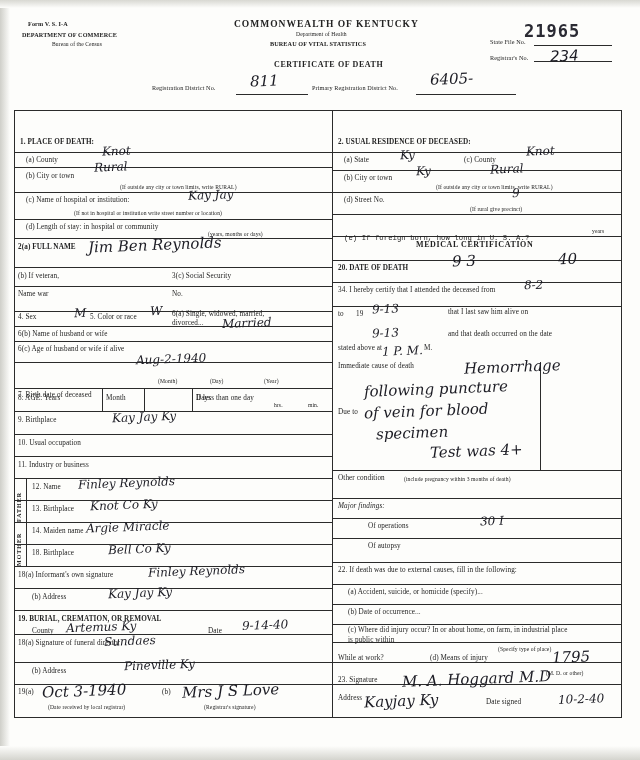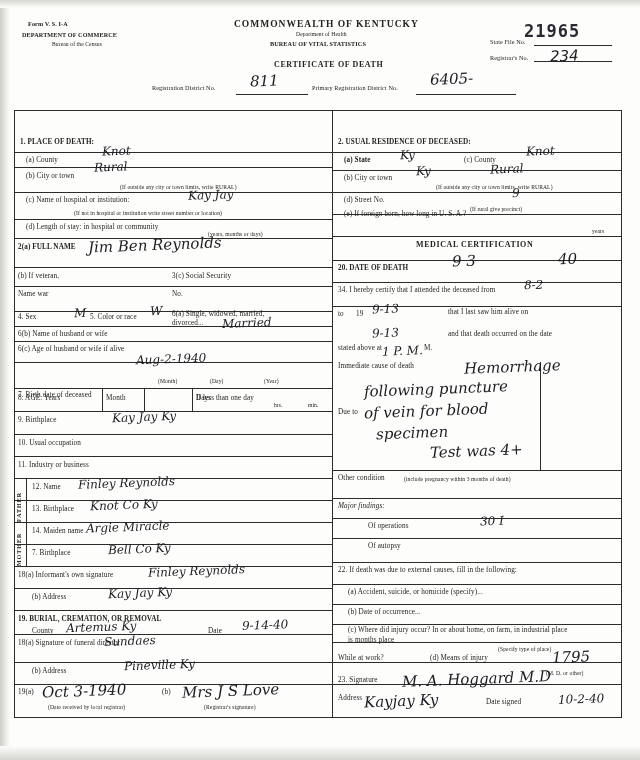--- a/index.html
+++ b/index.html
@@ -238,21 +238,21 @@
     <div class="vline" style="left:90px; top:374px; height:23px;"></div>
     <div class="vline" style="left:132px; top:374px; height:23px;"></div>
     <div class="vline" style="left:180px; top:374px; height:23px;"></div>
 
     <div class="t" style="left:6px; top:402px;">9.  Birthplace</div>
     <div class="t" style="left:6px; top:425px;">10.  Usual occupation</div>
     <div class="t" style="left:6px; top:447px;">11.  Industry or business</div>
     <div class="t" style="left:20px; top:469px;">12.  Name</div>
     <div class="t" style="left:20px; top:491px;">13.  Birthplace</div>
     <div class="t" style="left:20px; top:513px;">14.  Maiden name</div>
-    <div class="t" style="left:20px; top:535px;">7.  Birthplace</div>
+    <div class="t" style="left:20px; top:535px;">18.  Birthplace</div>
     <div class="t" style="left:6px; top:557px;">18(a)  Informant's own signature</div>
     <div class="t" style="left:20px; top:579px;">(b)  Address</div>
 
     <div class="t b" style="left:6px; top:601px;">19.  BURIAL, CREMATION, OR REMOVAL</div>
     <div class="t" style="left:20px; top:613px;">County</div>
     <div class="t" style="left:196px; top:613px;">Date</div>
     <div class="t" style="left:6px; top:625px;">18(a)  Signature of funeral director</div>
     <div class="t" style="left:20px; top:653px;">(b)  Address</div>
     <div class="t" style="left:6px; top:674px;">19(a)</div>
     <div class="t" style="left:150px; top:674px;">(b)</div>
@@ -275,27 +275,27 @@
     <div class="hw" style="left:136px; top:550px;">Finley Reynolds</div>
     <div class="hw" style="left:96px; top:572px;">Kay Jay Ky</div>
     <div class="hw" style="left:54px; top:606px;">Artemus Ky</div>
     <div class="hw" style="left:230px; top:604px;">9-14-40</div>
     <div class="hw" style="left:92px; top:620px;">Sundaes</div>
     <div class="hw" style="left:112px; top:644px;">Pineville Ky</div>
     <div class="hw big" style="left:30px; top:668px;">Oct 3-1940</div>
     <div class="hw big" style="left:170px; top:668px;">Mrs J S Love</div>
 
     <div class="t b" style="left:326px; top:124px;">2. USUAL RESIDENCE OF DECEASED:</div>
-    <div class="t" style="left:332px; top:142px;font-weight:bold;">(a)  State</div>
+    <div class="t" style="left:332px; top:142px;">(a)  State</div>
     <div class="t" style="left:452px; top:142px;">(c)  County</div>
     <div class="t" style="left:332px; top:160px;">(b)  City or town</div>
     <div class="t xs" style="left:424px; top:170px;">(If outside any city or town limits, write RURAL)</div>
     <div class="t" style="left:332px; top:182px;">(d)  Street No.</div>
     <div class="t xs" style="left:458px; top:192px;">(If rural give precinct)</div>
-    <div class="t" style="left:332px; top:196px;">(e)  If foreign born, how long in U. S. A.?</div>
+    <div class="t" style="left:332px; top:220px;font-family:Liberation Mono, monospace;">(e)  If foreign born, how long in U. S. A.?</div>
     <div class="t xs" style="left:580px; top:214px;">years</div>
 
     <div class="t mid" style="left:404px; top:226px;">MEDICAL CERTIFICATION</div>
     <div class="t b" style="left:326px; top:250px;">20.  DATE OF DEATH</div>
     <div class="t" style="left:326px; top:272px;">34.  I hereby certify that I attended the deceased from</div>
     <div class="t" style="left:326px; top:296px;">to</div>
     <div class="t" style="left:344px; top:296px;">19</div>
     <div class="t" style="left:436px; top:294px;">that I last saw him alive on</div>
     <div class="t" style="left:436px; top:316px;">and that death occurred on the date</div>
     <div class="t" style="left:326px; top:330px;">stated above at</div>
@@ -305,21 +305,21 @@
     <div class="t" style="left:326px; top:460px;">Other condition</div>
     <div class="t xs" style="left:392px; top:462px;">(include pregnancy within 3 months of death)</div>
     <div class="t" style="left:326px; top:488px;font-style:italic;">Major findings:</div>
     <div class="t" style="left:356px; top:508px;">Of operations</div>
     <div class="t" style="left:356px; top:528px;">Of autopsy</div>
 
     <div class="t" style="left:326px; top:552px;">22.  If death was due to external causes, fill in the following:</div>
     <div class="t" style="left:336px; top:574px;">(a)  Accident, suicide, or homicide (specify)...</div>
     <div class="t" style="left:336px; top:594px;">(b)  Date of occurrence...</div>
     <div class="t" style="left:336px; top:612px;">(c)  Where did injury occur?  In or about home, on farm, in industrial place</div>
-    <div class="t" style="left:336px; top:622px;">is months place</div>
+    <div class="t" style="left:336px; top:622px;">is public within</div>
     <div class="t xs" style="left:486px; top:632px;">(Specify type of place)</div>
     <div class="t" style="left:326px; top:640px;">While at work?</div>
     <div class="t" style="left:418px; top:640px;">(d)  Means of injury</div>
     <div class="t" style="left:326px; top:662px;">23.  Signature</div>
     <div class="t xs" style="left:534px; top:656px;">(M. D. or other)</div>
     <div class="t" style="left:326px; top:680px;">Address</div>
     <div class="t" style="left:474px; top:684px;text-align:center;">Date signed</div>
 
     <div class="hw" style="left:388px; top:134px;">Ky</div>
     <div class="hw" style="left:514px; top:130px;">Knot</div>

